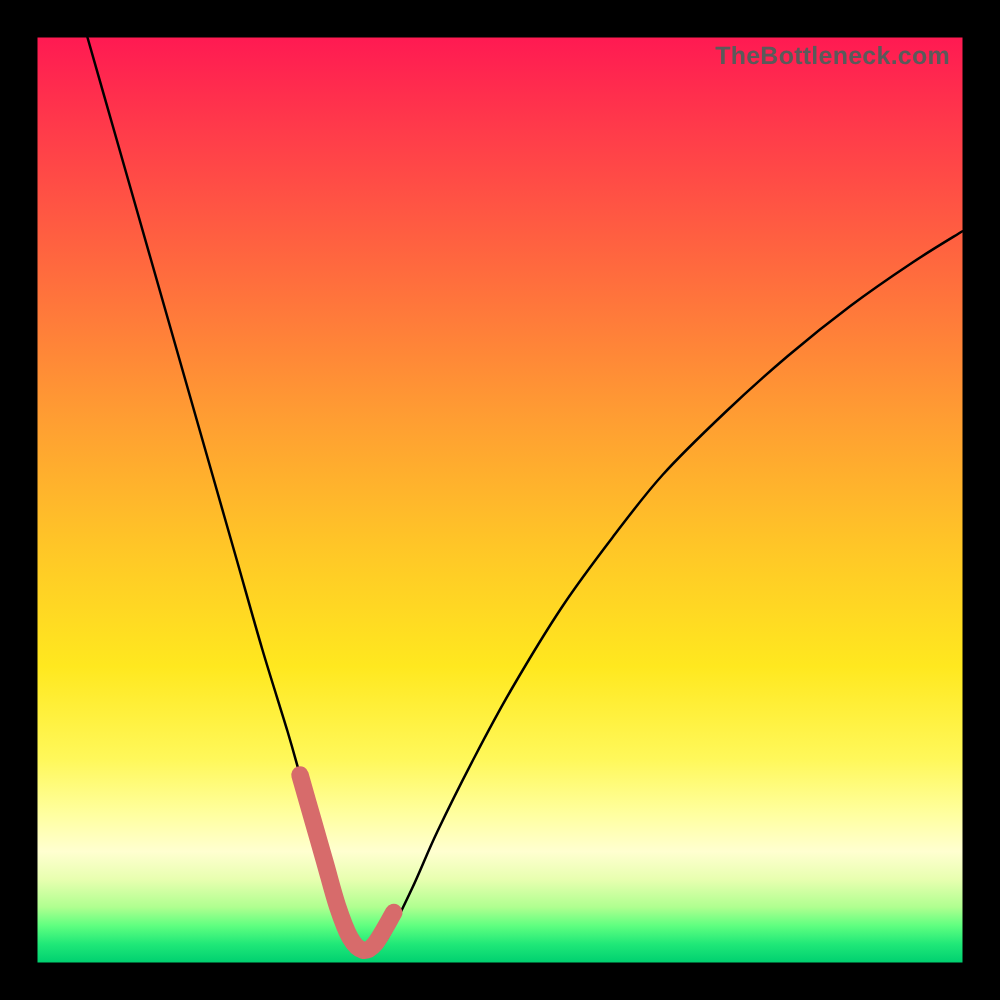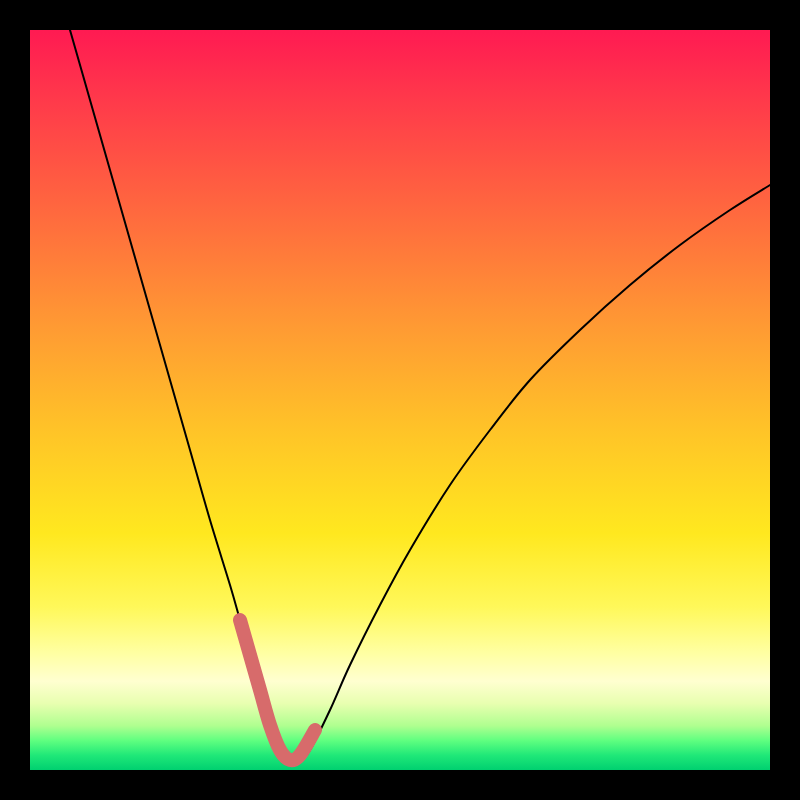--- a/index.html
+++ b/index.html
@@ -64,18 +64,19 @@
     stroke: #d76b6b;
     stroke-width: 14;
     stroke-linecap: round;
     stroke-linejoin: round;
   }
 </style>
 </head>
 <body>
 
 <div class="frame">
+  <div class="watermark">TheBottleneck.com</div>
 
   <svg class="curves" viewBox="0 0 740 740" preserveAspectRatio="none">
     <path id="main-curve" class="curve-main" d="M 40 0 C 43.333333333333336 11.666666666666666, 53.333333333333336 46.66666666666667, 60 70 C 66.66666666666667 93.33333333333333, 73.33333333333333 116.66666666666667, 80 140 C 86.66666666666667 163.33333333333334, 93.33333333333333 186.66666666666666, 100 210 C 106.66666666666667 233.33333333333334, 113.33333333333333 256.6666666666667, 120 280 C 126.66666666666667 303.3333333333333, 133.33333333333334 326.6666666666667, 140 350 C 146.66666666666666 373.3333333333333, 153.33333333333334 396.6666666666667, 160 420 C 166.66666666666666 443.3333333333333, 173.33333333333334 467.5, 180 490 C 186.66666666666666 512.5, 195 538.3333333333334, 200 555 C 205 571.6666666666666, 206.66666666666666 578.3333333333334, 210 590 C 213.33333333333334 601.6666666666666, 216.66666666666666 613.3333333333334, 220 625 C 223.33333333333334 636.6666666666666, 226.66666666666666 648.3333333333334, 230 660 C 233.33333333333334 671.6666666666666, 236.66666666666666 685, 240 695 C 243.33333333333334 705, 246.66666666666666 714.1666666666666, 250 720 C 253.33333333333334 725.8333333333334, 256.6666666666667 728.3333333333334, 260 730 C 263.3333333333333 731.6666666666666, 266.6666666666667 731.6666666666666, 270 730 C 273.3333333333333 728.3333333333334, 275 728.3333333333334, 280 720 C 285 711.6666666666666, 293.3333333333333 694.1666666666666, 300 680 C 306.6666666666667 665.8333333333334, 311.6666666666667 652.5, 320 635 C 328.3333333333333 617.5, 340 594.1666666666666, 350 575 C 360 555.8333333333334, 368.3333333333333 540, 380 520 C 391.6666666666667 500, 406.6666666666667 475, 420 455 C 433.3333333333333 435, 446.6666666666667 417.5, 460 400 C 473.3333333333333 382.5, 485 366.6666666666667, 500 350 C 515 333.3333333333333, 533.3333333333334 315.8333333333333, 550 300 C 566.6666666666666 284.1666666666667, 583.3333333333334 269.1666666666667, 600 255 C 616.6666666666666 240.83333333333334, 633.3333333333334 227.5, 650 215 C 666.6666666666666 202.5, 685 190, 700 180 C 715 170, 733.3333333333334 159.16666666666666, 740 155" style="stroke: rgb(0, 0, 0);"></path>
     <path id="overlay-curve" class="curve-overlay" d="M 210 590 C 211.66666666666666 595.8333333333334, 216.66666666666666 613.3333333333334, 220 625 C 223.33333333333334 636.6666666666666, 226.66666666666666 648.3333333333334, 230 660 C 233.33333333333334 671.6666666666666, 236.66666666666666 685, 240 695 C 243.33333333333334 705, 246.66666666666666 714.1666666666666, 250 720 C 253.33333333333334 725.8333333333334, 256.6666666666667 729.1666666666666, 260 730 C 263.3333333333333 730.8333333333334, 265.8333333333333 730, 270 725 C 274.1666666666667 720, 282.5 704.1666666666666, 285 700" style="stroke: rgb(215, 107, 107);"></path>
   </svg>
 </div>
 
 </body></html>

